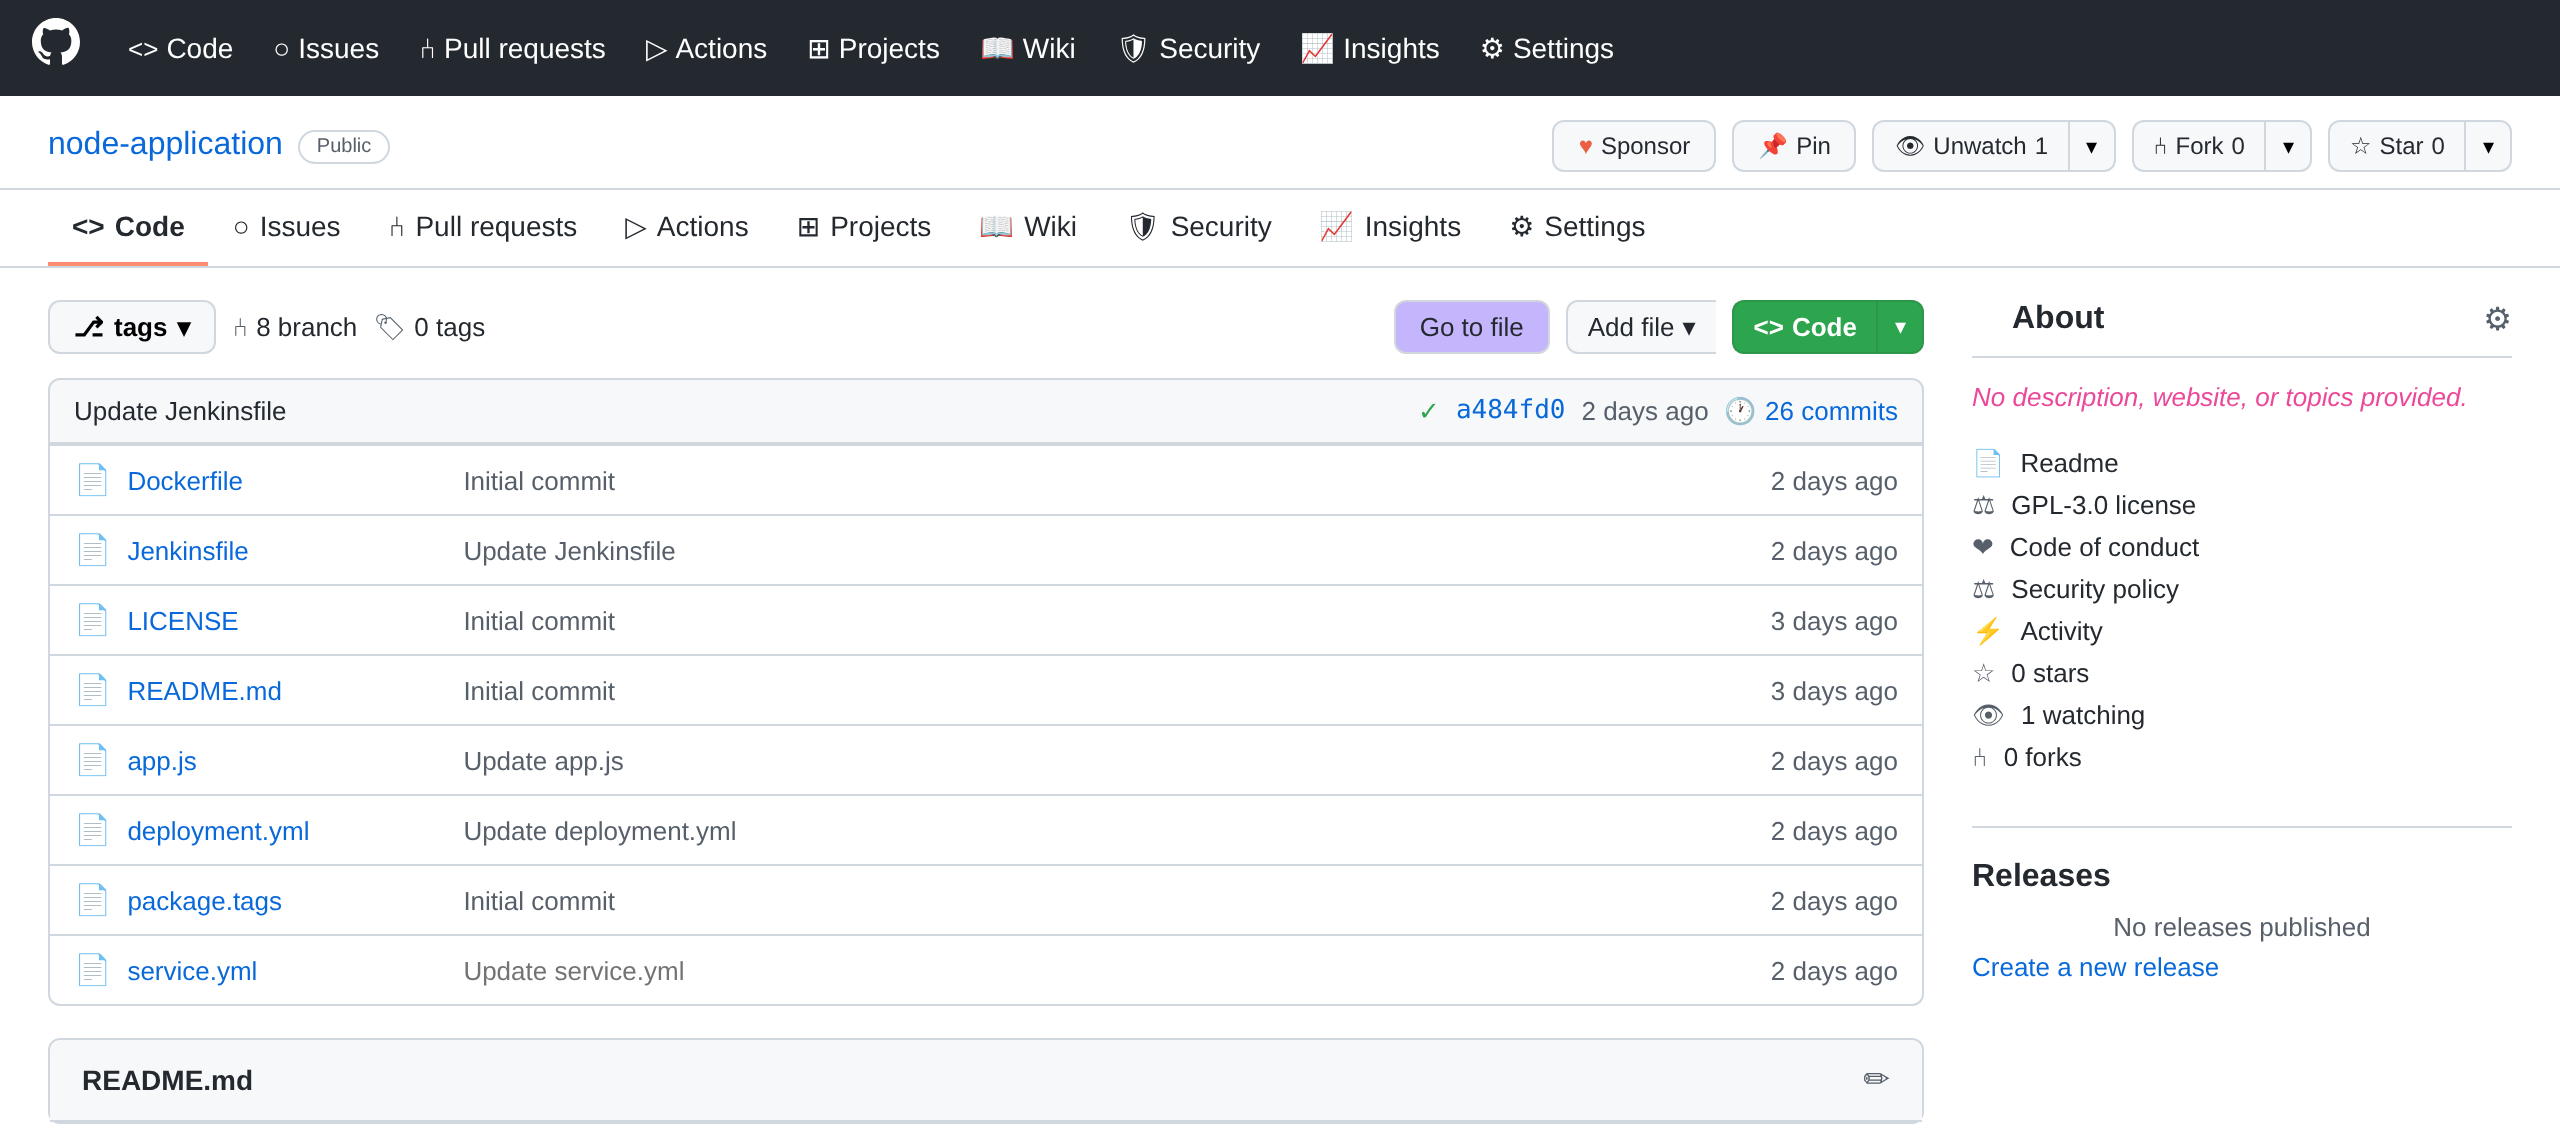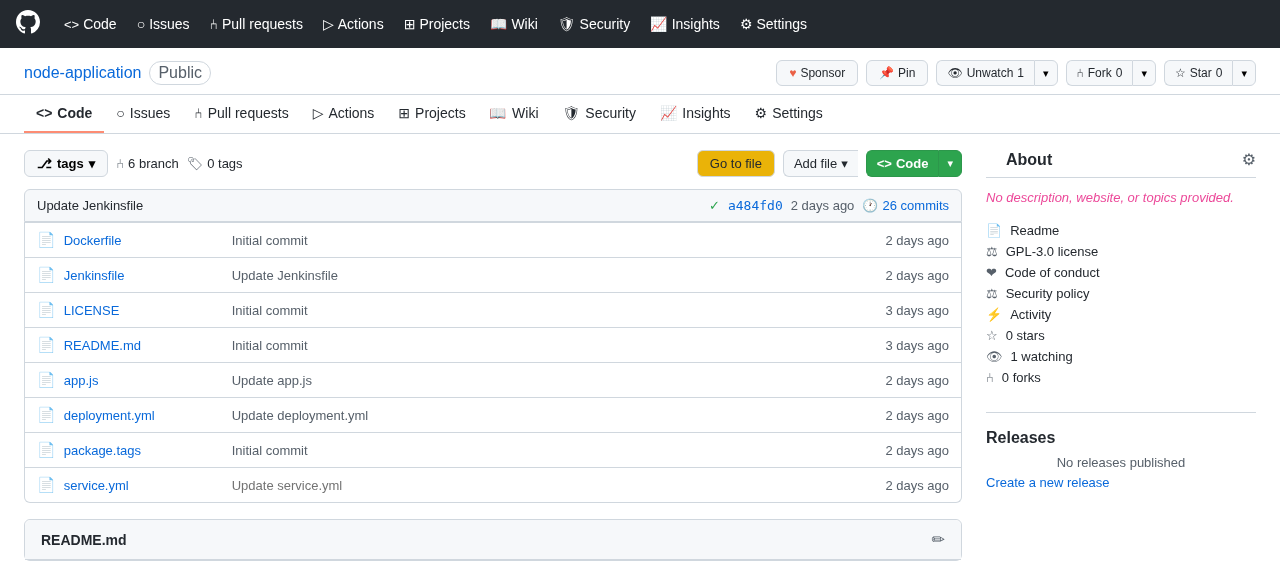--- a/index.html
+++ b/index.html
@@ -50,21 +50,21 @@
   </a>
   <a class="nav-item" href="#" style="color:#fff;display:flex;align-items:center;gap:4px;padding:4px 8px;text-decoration:none;font-size:14px;">
     <span>⚙</span>
     <span>Settings</span>
   </a>
 </nav>
 
 <div style="display:flex;align-items:center;justify-content:space-between;padding:12px 24px 8px;border-bottom:1px solid #d0d7de;background:#fff;">
   <div style="display:flex;align-items:center;gap:8px;">
     <span style="font-size:16px;font-weight:400;color:#0969da;cursor:pointer;">node-application</span>
-    <span style="font-size:16px;border:1px solid #d0d7de;border-radius:20px;padding:2px 8px;color:#57606a;">Public</span>
+    <span style="font-size:10px;border:1px solid #d0d7de;border-radius:20px;padding:2px 8px;color:#57606a;">Public</span>
   </div>
   <div style="display:flex;align-items:center;gap:8px;">
     <button style="display:inline-flex;align-items:center;gap:4px;padding:5px 12px;border:1px solid #d0d7de;border-radius:6px;background:#f6f8fa;color:#24292f;font-size:12px;cursor:pointer;">
       <span style="color:#ea6045;">♥</span>
       <span>Sponsor</span>
     </button>
     <button style="display:inline-flex;align-items:center;gap:4px;padding:5px 12px;border:1px solid #d0d7de;border-radius:6px;background:#f6f8fa;color:#24292f;font-size:12px;cursor:pointer;">
       <span>📌</span>
       <span>Pin</span>
     </button>
@@ -139,28 +139,28 @@
   <div style="flex:1;min-width:0;">
 
     <div style="display:flex;align-items:center;gap:8px;margin-bottom:12px;">
       <button style="display:inline-flex;align-items:center;gap:5px;padding:5px 12px;border:1px solid #d0d7de;border-radius:6px;background:#f6f8fa;font-size:13px;cursor:pointer;font-weight:600;">
         <span>⎇</span>
         <span>tags</span>
         <span>▾</span>
       </button>
       <a href="#" style="display:flex;align-items:center;gap:4px;font-size:13px;color:#24292f;text-decoration:none;">
         <span style="color:#57606a;">⑃</span>
-        <span>6 branch</span>
+        <span>8 branch</span>
       </a>
       <a href="#" style="display:flex;align-items:center;gap:4px;font-size:13px;color:#24292f;text-decoration:none;">
         <span style="color:#57606a;">🏷</span>
         <span>0 tags</span>
       </a>
       <div style="flex:1;"></div>
-      <button style="display:inline-flex;align-items:center;gap:4px;padding:5px 12px;border:1px solid #d0d7de;border-radius:6px;background:#eab308;color:#24292f;font-size:13px;cursor:pointer;">
+      <button style="display:inline-flex;align-items:center;gap:4px;padding:5px 12px;border:1px solid #d0d7de;border-radius:6px;background:#c4b5fd;color:#24292f;font-size:13px;cursor:pointer;">
         <span>Go to file</span>
       </button>
       <div style="display:inline-flex;">
         <button style="display:inline-flex;align-items:center;gap:4px;padding:5px 10px;border:1px solid #d0d7de;border-right:none;border-radius:6px 0 0 6px;background:#f6f8fa;color:#24292f;font-size:13px;cursor:pointer;">
           <span>Add file</span>
           <span>▾</span>
         </button>
       </div>
       <div style="display:inline-flex;">
         <button style="display:inline-flex;align-items:center;gap:4px;padding:5px 10px;border:1px solid #2c974b;border-right:none;border-radius:6px 0 0 6px;background:#2da44e;color:#fff;font-size:13px;cursor:pointer;font-weight:600;">

